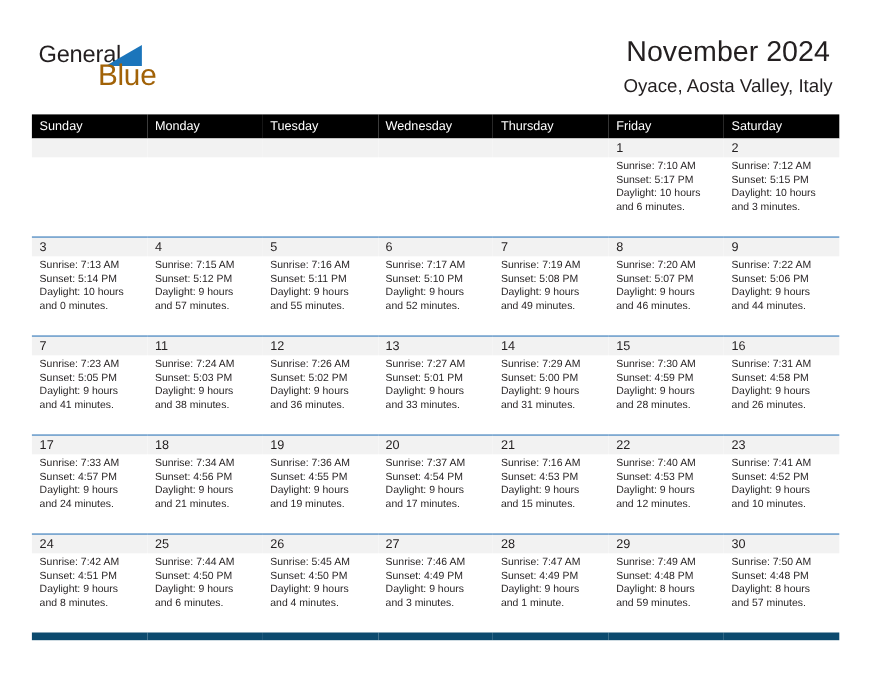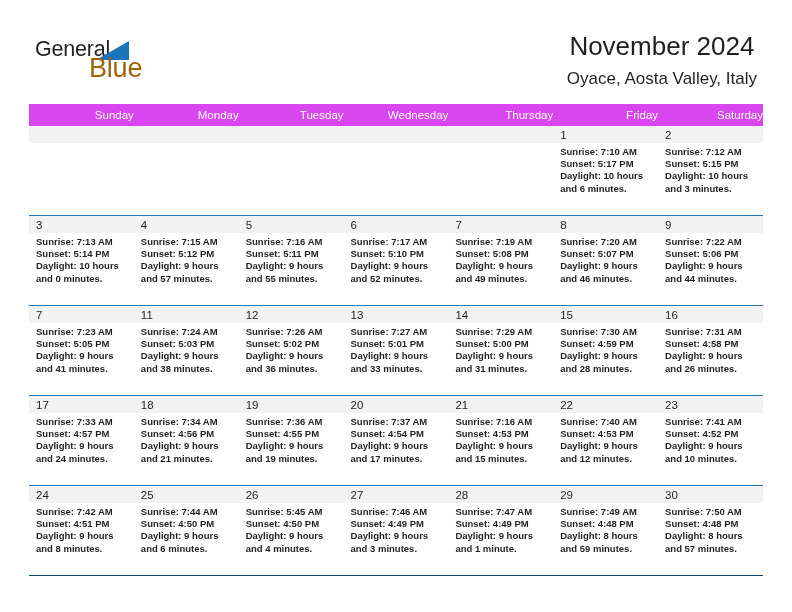--- a/index.html
+++ b/index.html
@@ -91,25 +91,25 @@
   
   .calendar {
     position: absolute;
     left: 29px;
     top: 104px;
     width: 734px;
     border-collapse: collapse;
     table-layout: fixed;
   }
   .calendar th {
-    background: #d946ef;
+    background: #000000;
     color: #ffffff;
     font-size: 11.5px;
     font-weight: normal;
-    text-align: right;
+    text-align: left;
     padding: 5px 0 5px 7px;
     height: 13px;
     border: none;
     box-sizing: border-box;
     margin-left: 22px;
   }
 
   .week-row td {
     vertical-align: top;
     padding: 0;
@@ -117,21 +117,21 @@
     border-top: 1px solid #2e75b6;
     box-sizing: border-box;
     width: 104.857px;
     height: 89px;
     background: #ffffff;
   }
   .week-row.first td {
     border-top: none;
   }
   .calendar tbody tr:last-child td {
-    border-bottom: 1px solid #0c4a6e;
+    border-bottom: 7px solid #0c4a6e;
   }
 
   .cell-inner {
     height: 89px;
     box-sizing: border-box;
   }
   .daynum {
     background: #f2f2f2;
     height: 17px;
     font-size: 11.5px;
@@ -141,21 +141,20 @@
     line-height: 16px;
   }
   .cell-empty .daynum {
     background: #f2f2f2;
   }
   .cell-body {
     padding: 3px 4px 0 7px;
     font-size: 9.5px;
     line-height: 12.2px;
     color: #231f20;
-    font-weight: bold;
   }
   .cell-body div {
     white-space: nowrap;
   }
 </style>
 </head>
 <body>
 
 <div class="page">
 

